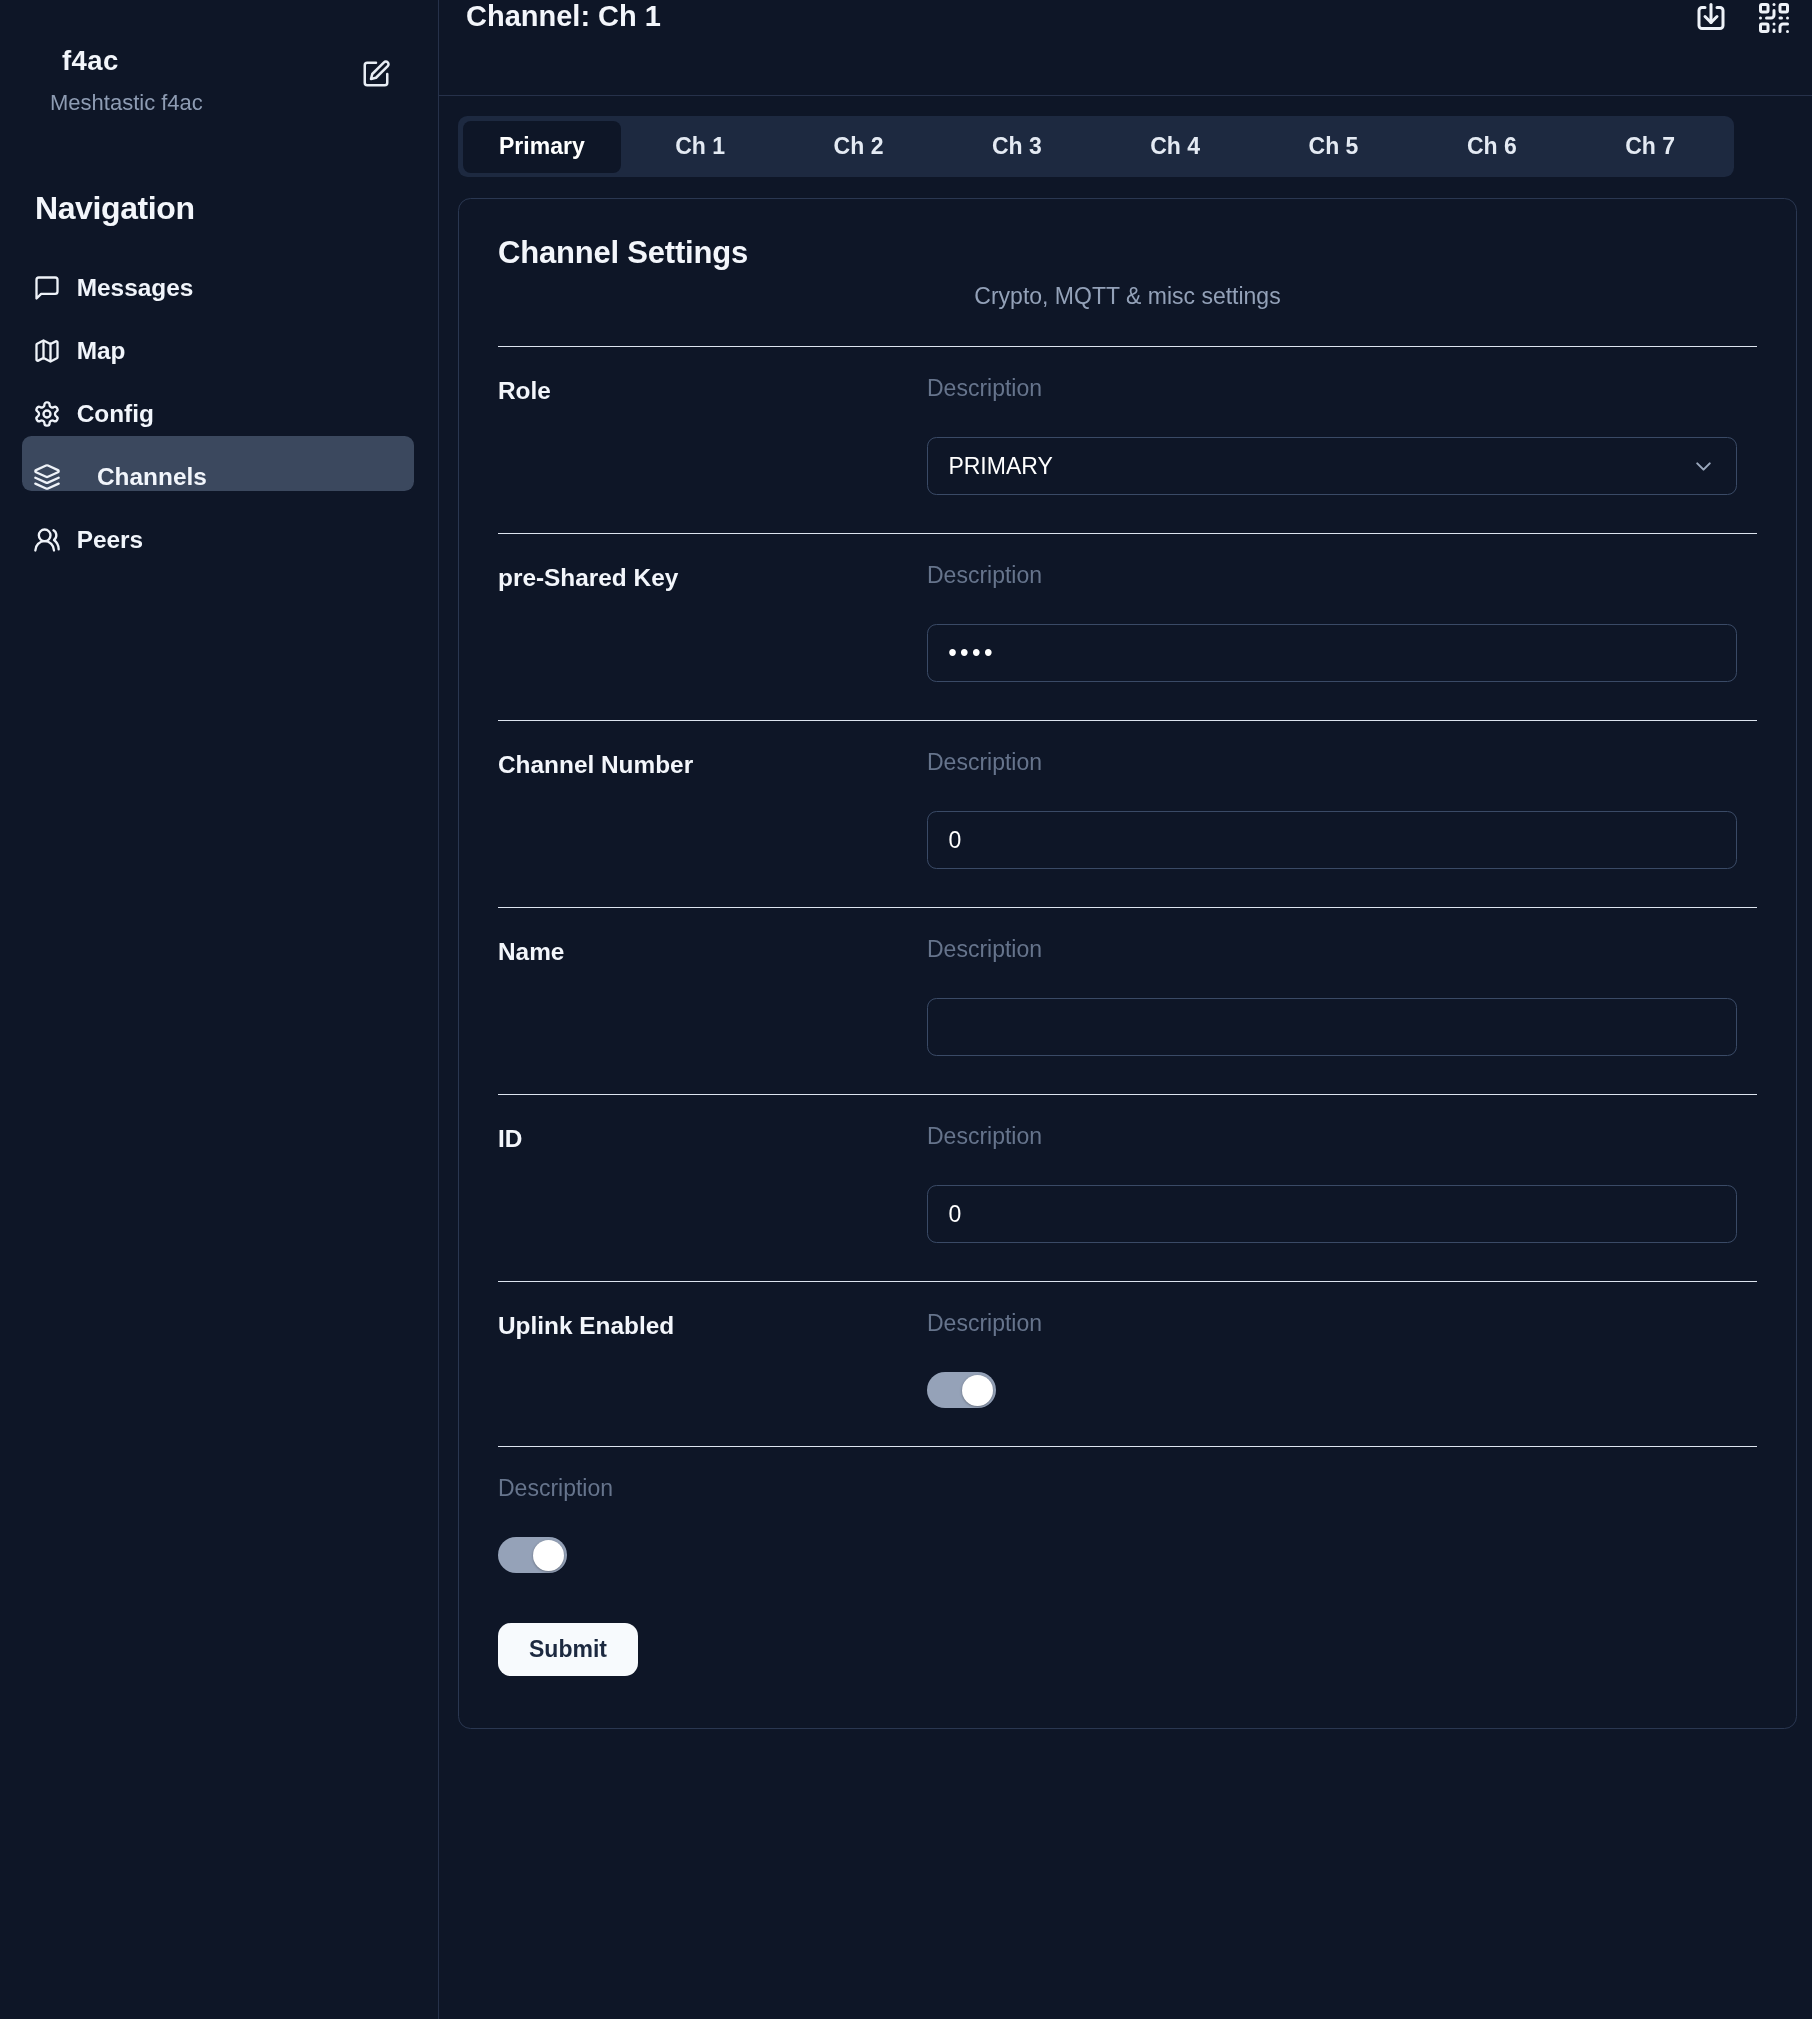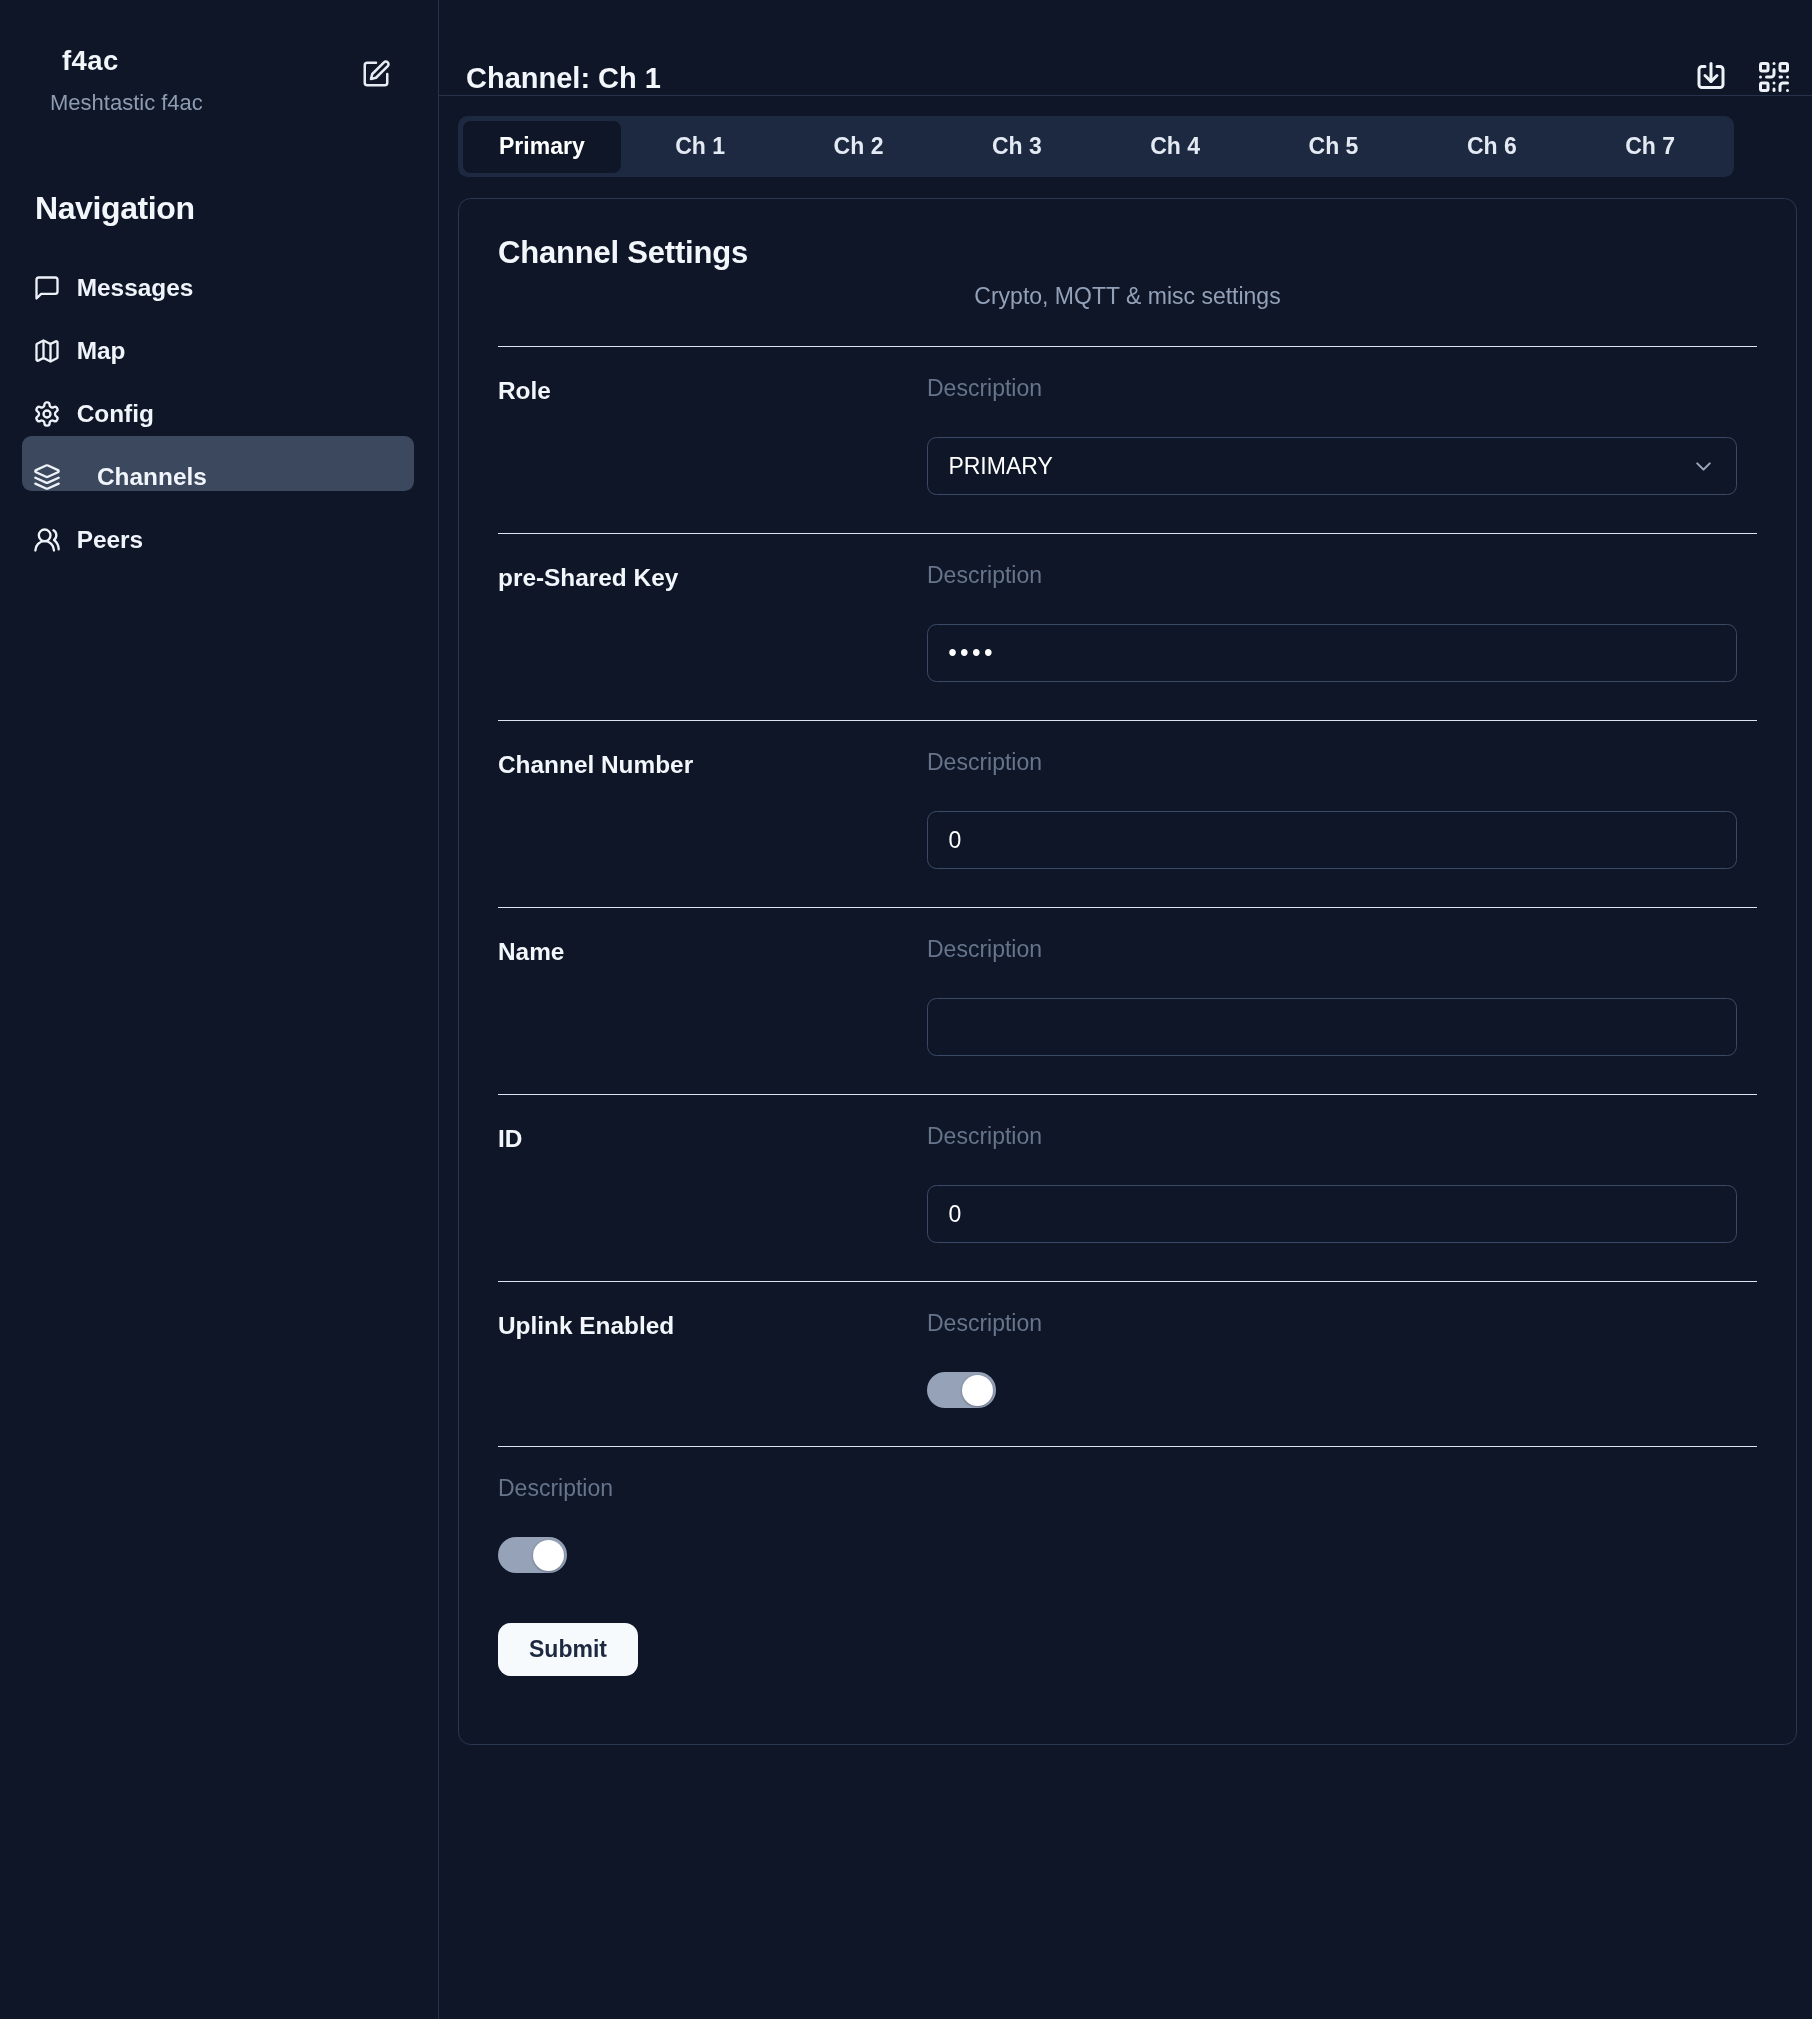--- a/index.html
+++ b/index.html
@@ -23,38 +23,38 @@
   .nav-heading { font-size:32px; font-weight:800; margin:74px 0 0 35px; letter-spacing:-0.4px; }
   .nav { margin:20.4px 23.6px 0 22px; display:flex; flex-direction:column; gap:7.9px; }
   .nav-item { display:flex; align-items:flex-end; gap:15.7px; height:55px; padding:0 11px;
               border-radius:9.4px; font-size:24.4px; font-weight:600; color:#f1f5fb; cursor:pointer; }
   .nav-item.active { background:#3b485e;gap:36px; }
   .nav-item .nicon { color:#eef2f8; }
 
   
   .main { flex:1; display:flex; flex-direction:column; }
   .main-header { height:96px; min-height:96px; border-bottom:1.6px solid #26314a;
-                 display:flex; align-items:flex-end; justify-content:space-between;
+                 display:flex; align-items:flex-start; justify-content:space-between;
                  padding:0 22px 0 27px; }
   .main-title { font-size:29px; font-weight:700; margin:0; }
   .header-icons { display:flex; gap:27px; color:#eef2f8; }
   .icon-btn { background:none; border:none; color:#eef2f8; padding:0; cursor:pointer; }
 
   .content { padding:20.4px 16.5px 0 19px; }
 
   
   .tabs { width:1276px; height:61px; background:#1d2940; border-radius:9.4px; padding:4.7px; display:flex; }
   .tab { flex:1; display:flex; align-items:center; justify-content:center;
          background:transparent; border:none; border-radius:7.9px;
          font-family:inherit; font-size:23px; font-weight:600; color:#e4eaf3; cursor:pointer; }
   .tab.active { background:#0e1627; color:#ffffff; }
 
   
   .card { margin-top:20.4px; width:1339px; border:1.6px solid #2a3751; border-radius:12.6px;
-          padding:36px 39px 68px; }
+          padding:36px 39px 52px; }
   .card-title { font-size:31px; font-weight:700; margin:0; letter-spacing:-0.2px; }
   .card-sub { font-size:23px; color:#93a1b8; margin:12.6px 0 0;text-align:center; }
   .head-divider { margin-top:36px; border-bottom:1.6px solid #dde4ef; }
 
   .row { display:grid; grid-template-columns:429px 1fr; padding:28px 0 38px;
          border-bottom:1.6px solid #dde4ef; }
   .row.no-border { border-bottom:none; padding-bottom:0; }
   .row-label { font-size:24.4px; font-weight:700; padding-top:1.6px; }
   .row-desc  { font-size:23px; color:#66748c; }
   .ctl { margin-top:35px; }

